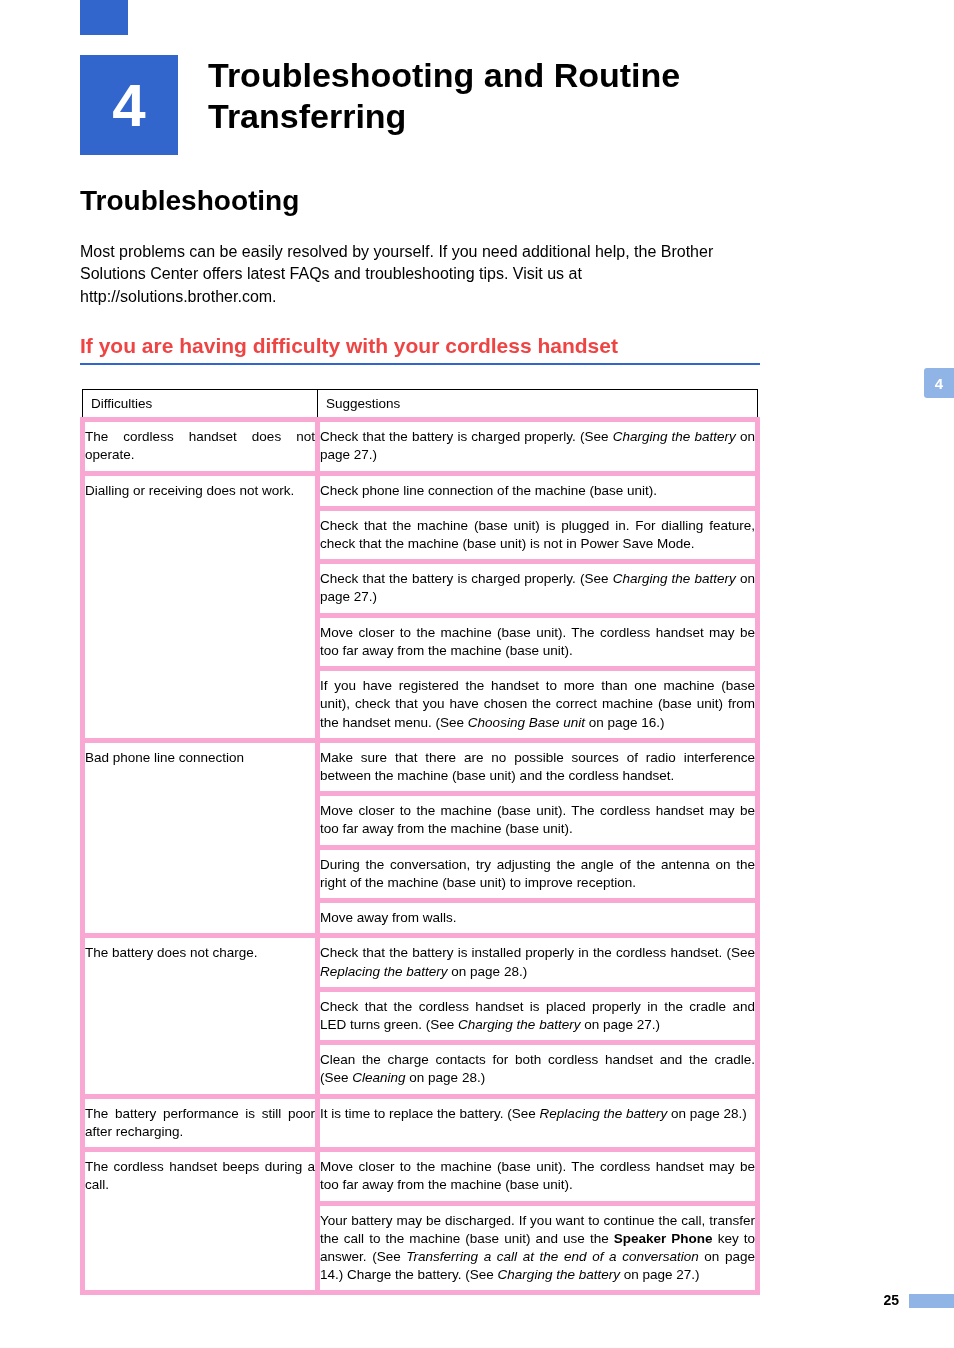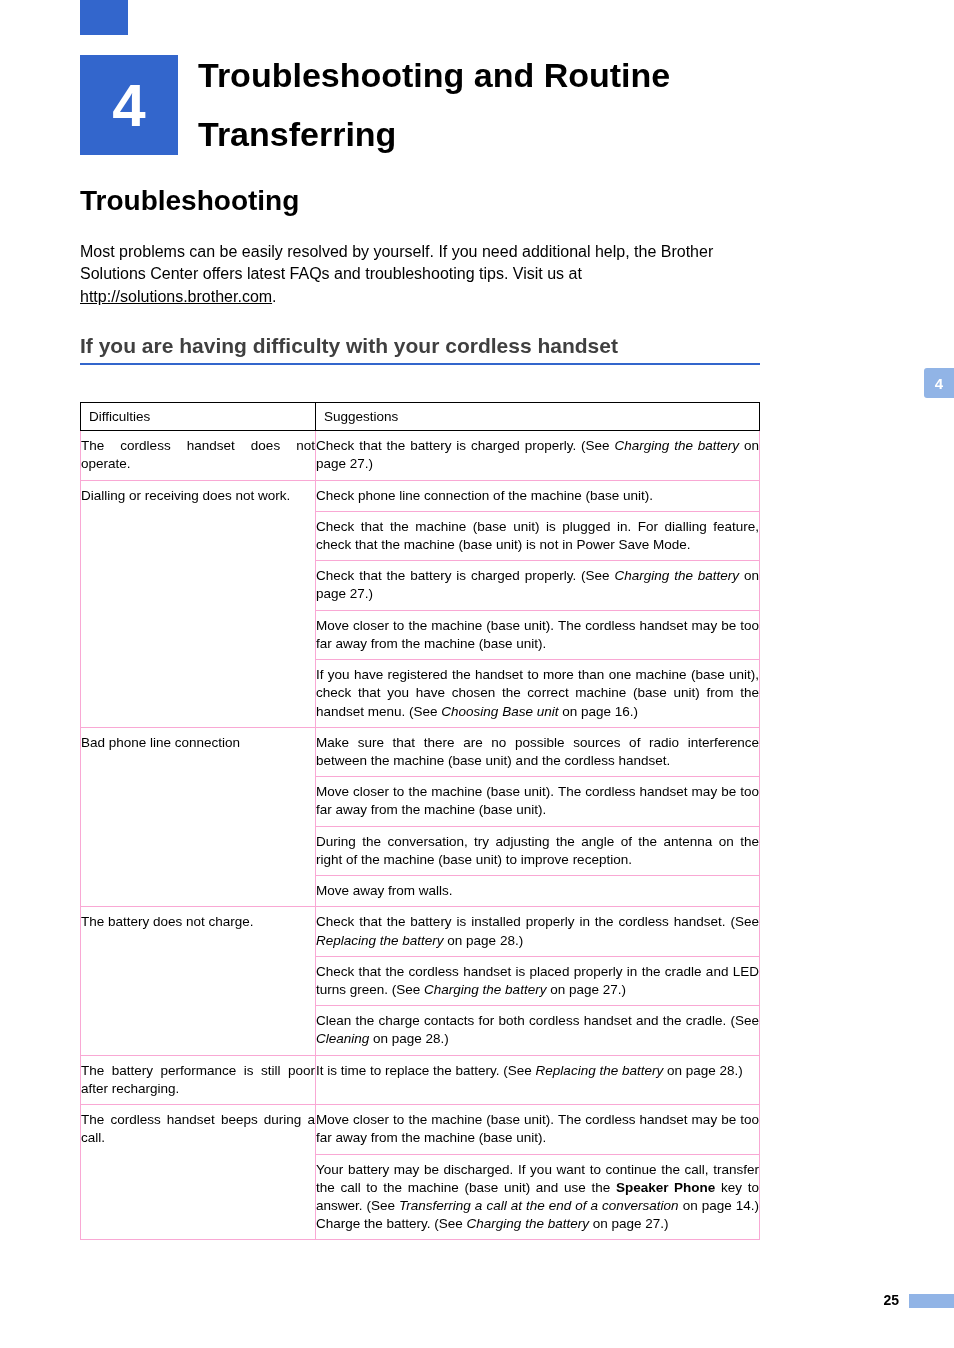--- a/index.html
+++ b/index.html
@@ -49,69 +49,68 @@
     font-size: 60px;
     font-weight: bold;
     display: flex;
     align-items: center;
     justify-content: center;
   }
   .chapter-title {
     font-size: 34px;
     font-weight: bold;
     color: #000;
-    padding-left: 20px;
+    padding-left: 30px;
     display: flex;
     flex-direction: column;
-    justify-content: space-between;
+    justify-content: flex-start;
     line-height: 1.2;
   }
   .content {
     position: absolute;
     left: 80px;
     top: 185px;
     width: 680px;
   }
   h1.section {
     font-size: 28px;
     font-weight: bold;
     margin-bottom: 24px;
   }
   p.intro {
     font-size: 16px;
     line-height: 1.4;
     margin-bottom: 14px;
   }
   .link {
-    text-decoration: underline;
   }
   h2.subsection {
     font-size: 21px;
     font-weight: bold;
-    color: #404040;
+    color: #ef4444;
     border-bottom: 2px solid #3366cc;
     padding-bottom: 5px;
     margin-top: 26px;
-    margin-bottom: 37px;
+    margin-bottom: 24px;
   }
   table {
     border-collapse: collapse;
     width: 100%;
     font-size: 13.5px;
   }
   th {
     text-align: left;
     background: #fff;
     font-weight: normal;
     padding: 6px 8px;
     border: 1px solid #000;
   }
   td {
     padding: 6px 0;
-    border: 1px solid #f9a8d4;
+    border: 5px solid #f9a8d4;
     vertical-align: top;
     line-height: 1.35;
     text-align: justify;
   }
   td.diff {
     width: 235px;
   }
   .italic { font-style: italic; margin-top: 40px; }
   .bold { font-weight: bold; }
   .page-num {

